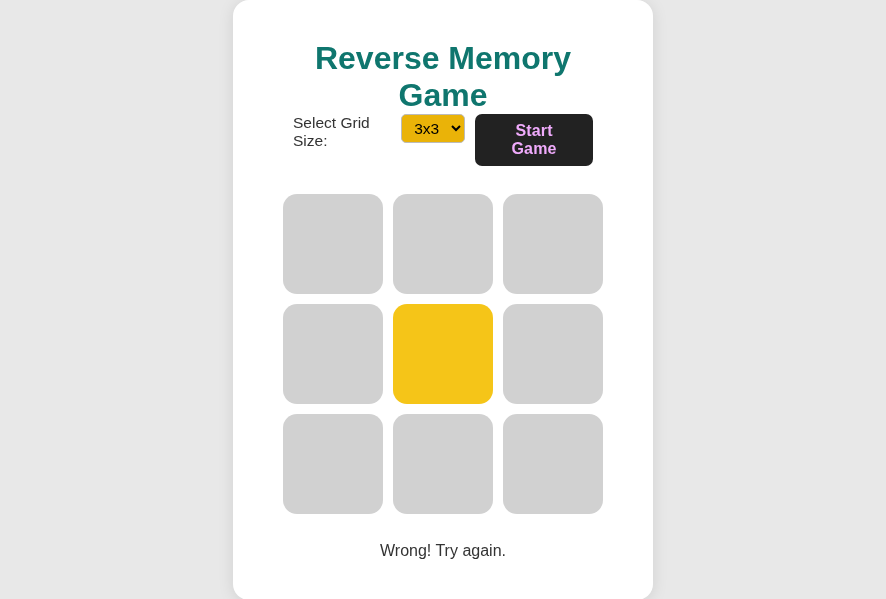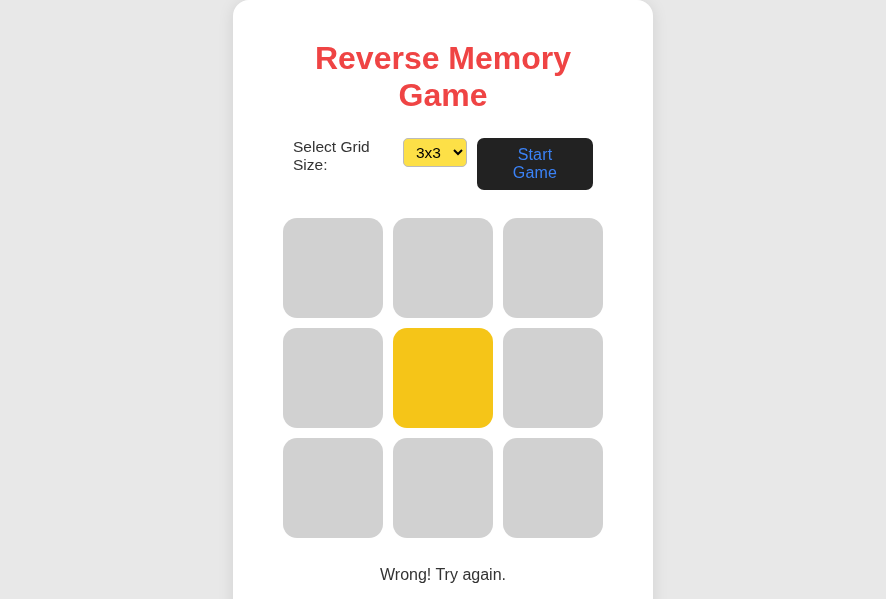--- a/index.html
+++ b/index.html
@@ -25,54 +25,53 @@
       display: flex;
       flex-direction: column;
       align-items: center;
       width: 420px;
       min-height: 520px;
     }
 
     .game-title {
       font-size: 2rem;
       font-weight: bold;
-      color: #ef4444;
-      margin-bottom: 24px;
+      color: #0f766e;
       text-align: center;
     }
 
     .controls-row {
       display: flex;
       align-items: flex-start;
       gap: 10px;
       margin-bottom: 28px;
     }
 
     .grid-size-label {
       font-size: 0.97rem;
       color: #333;
     }
 
     .grid-size-select {
       font-size: 0.97rem;
       padding: 4px 8px;
       border: 1px solid #bbb;
       border-radius: 5px;
-      background: #fde047;
+      background: #eab308;
       cursor: pointer;
     }
 
     .start-button {
       background: #222;
-      color: #3b82f6;
+      color: #f0abfc;
       border: none;
       border-radius: 7px;
       padding: 8px 22px;
       font-size: 1rem;
-      font-weight: 400;
+      font-weight: 700;
       cursor: pointer;
       letter-spacing: 0.01em;
     }
 
     .grid {
       display: grid;
       grid-template-columns: repeat(3, 100px);
       grid-template-rows: repeat(3, 100px);
       gap: 10px;
       margin-bottom: 24px;

